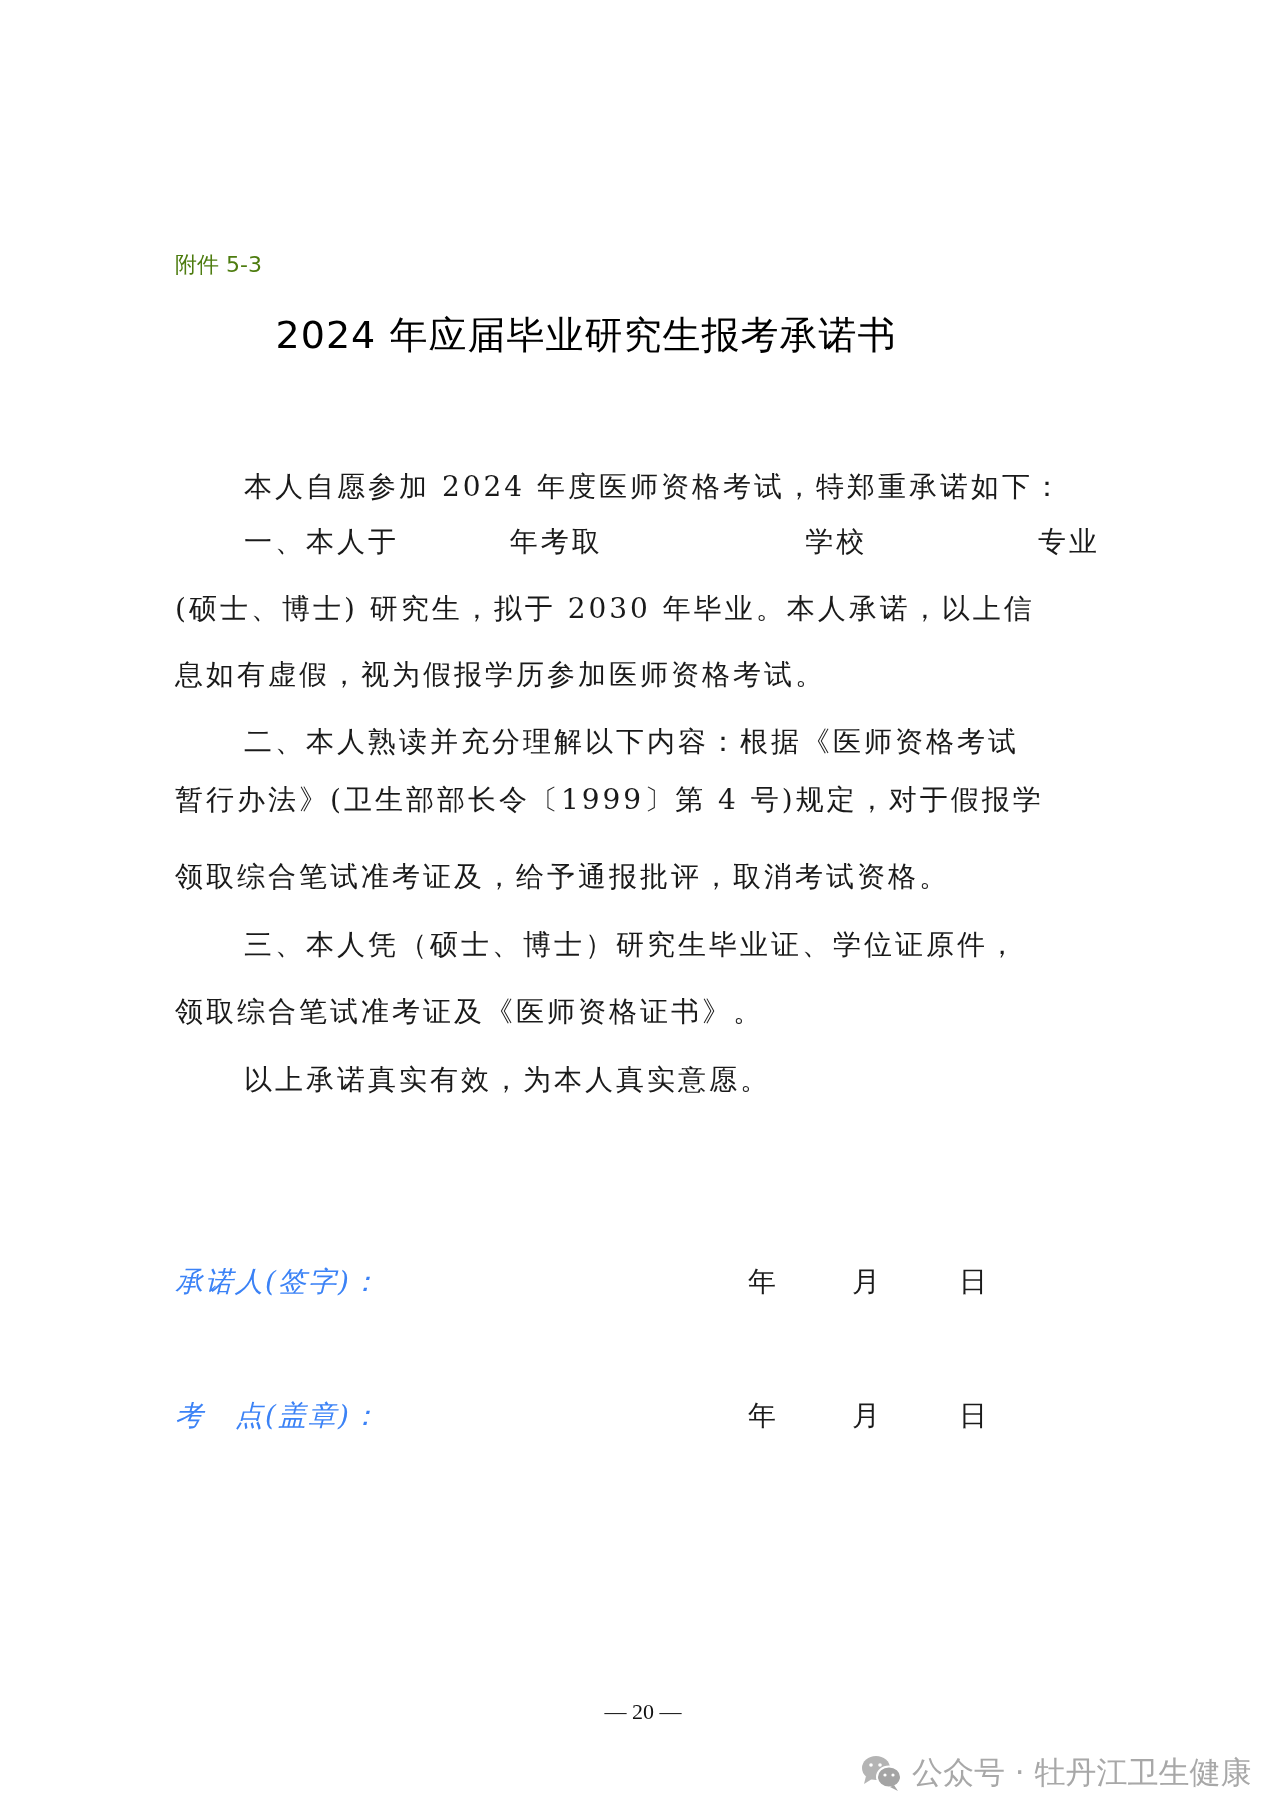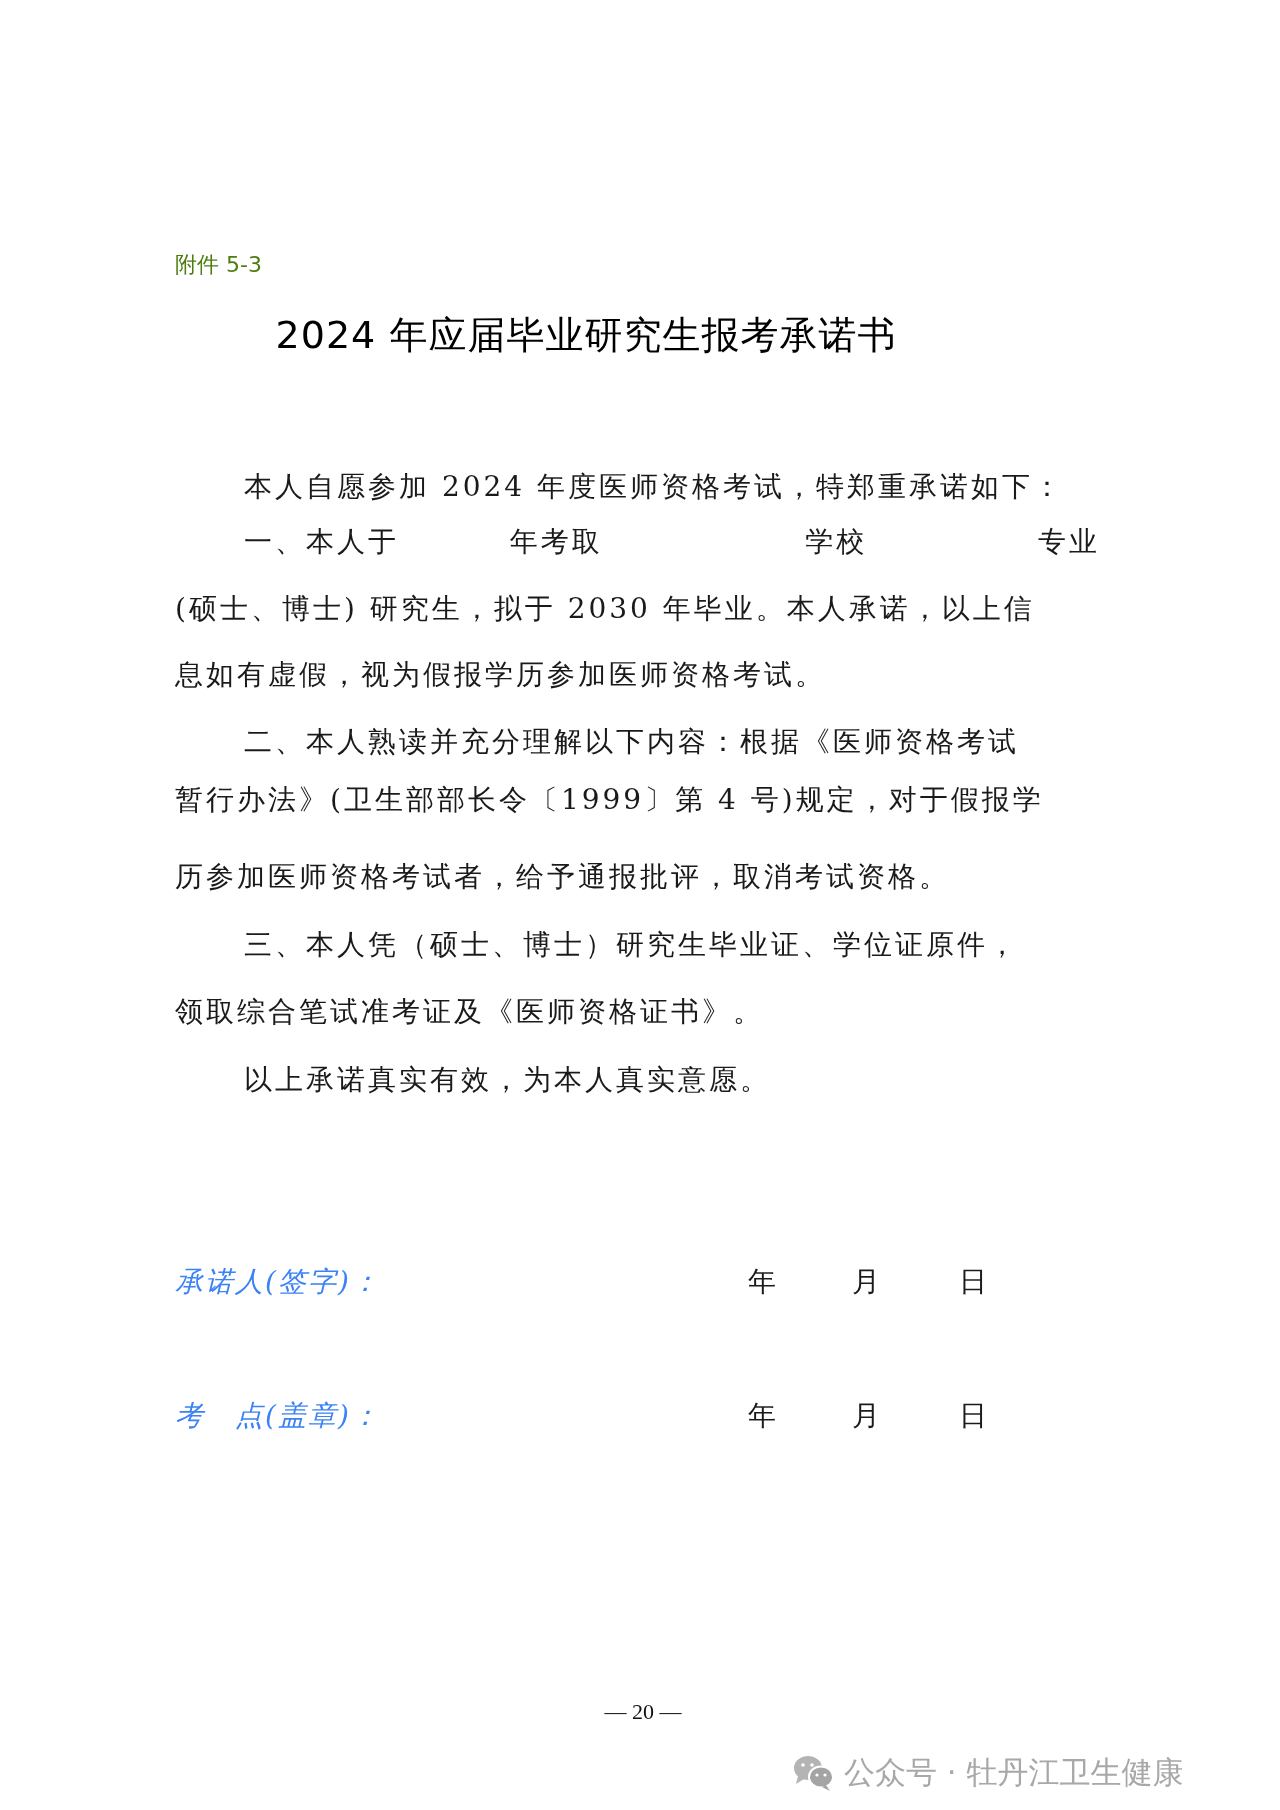--- a/index.html
+++ b/index.html
@@ -6,21 +6,21 @@
   body { width:1280px; height:1810px; position:relative; overflow:hidden;
          font-family:"DejaVu Serif","Liberation Serif",serif; color:#111; }
   .abs { position:absolute; white-space:nowrap; }
   .attach { left:175px; top:250px; font-family:"DejaVu Sans","Liberation Sans",sans-serif; font-size:22px; color:#4d7c0f; }
   .title { left:0; width:1172px; text-align:center; top:310px; font-family:"DejaVu Sans","Liberation Sans",sans-serif; font-size:38px; letter-spacing:1px; color:#000; }
   .line { font-size:28px; line-height:34px; letter-spacing:3px; color:#1a1a1a; }
   .jline { display:flex; justify-content:space-between; width:925px; left:175px; }
   .sig-label { font-size:28px; letter-spacing:2px; color:#3b82f6;font-style:italic; }
   .date-char { font-size:28px; color:#1a1a1a; }
   .pagenum { left:0; width:1286px; text-align:center; top:1699px; font-family:"Liberation Serif","DejaVu Serif",serif; font-size:22px; color:#111; }
-  .wm { left:792px; top:1752px; display:flex; align-items:center; gap:8px; font-family:"DejaVu Sans","Liberation Sans",sans-serif; font-size:31px; color:#a8a8a8; }
+  .wm { left:860px; top:1752px; display:flex; align-items:center; gap:8px; font-family:"DejaVu Sans","Liberation Sans",sans-serif; font-size:31px; color:#a8a8a8; }
   .wm svg { display:block; }
 </style>
 </head>
 <body>
 
 <div>
   <div class="abs attach">附件 5-3</div>
   <div class="abs title">2024 年应届毕业研究生报考承诺书</div>
 
   <div class="abs line" style="left:244px; top:470px;">本人自愿参加 2024 年度医师资格考试，特郑重承诺如下：</div>
@@ -29,21 +29,21 @@
     <span style="margin-left:69px;">一、本人于</span>
     <span style="margin-left:-60px;">年考取</span>
     <span style="margin-left:32px;">学校</span>
     <span>专业</span>
   </div>
   <div class="abs line" style="left:175px; top:592px;">(硕士、博士) 研究生，拟于 2030 年毕业。本人承诺，以上信</div>
   <div class="abs line" style="left:175px; top:658px;">息如有虚假，视为假报学历参加医师资格考试。</div>
 
   <div class="abs line" style="left:244px; top:725px;">二、本人熟读并充分理解以下内容：根据《医师资格考试</div>
   <div class="abs line" style="left:175px; top:783px;">暂行办法》(卫生部部长令〔1999〕第 4 号)规定，对于假报学</div>
-  <div class="abs line" style="left:175px; top:860px;">历参加医师资格考试者，给予通报批评，取消考试资格。</div>
+  <div class="abs line" style="left:175px; top:860px;">领取综合笔试准考证及，给予通报批评，取消考试资格。</div>
 
   <div class="abs line" style="left:244px; top:928px;">三、本人凭（硕士、博士）研究生毕业证、学位证原件，</div>
   <div class="abs line" style="left:175px; top:995px;">领取综合笔试准考证及《医师资格证书》。</div>
 
   <div class="abs line" style="left:244px; top:1063px;">以上承诺真实有效，为本人真实意愿。</div>
 
   <div>
     <span class="abs sig-label" style="left:175px; top:1263px;">承诺人(签字)：</span>
     <span class="abs date-char" style="left:748px; top:1263px;">年</span>
     <span class="abs date-char" style="left:852px; top:1263px;">月</span>

